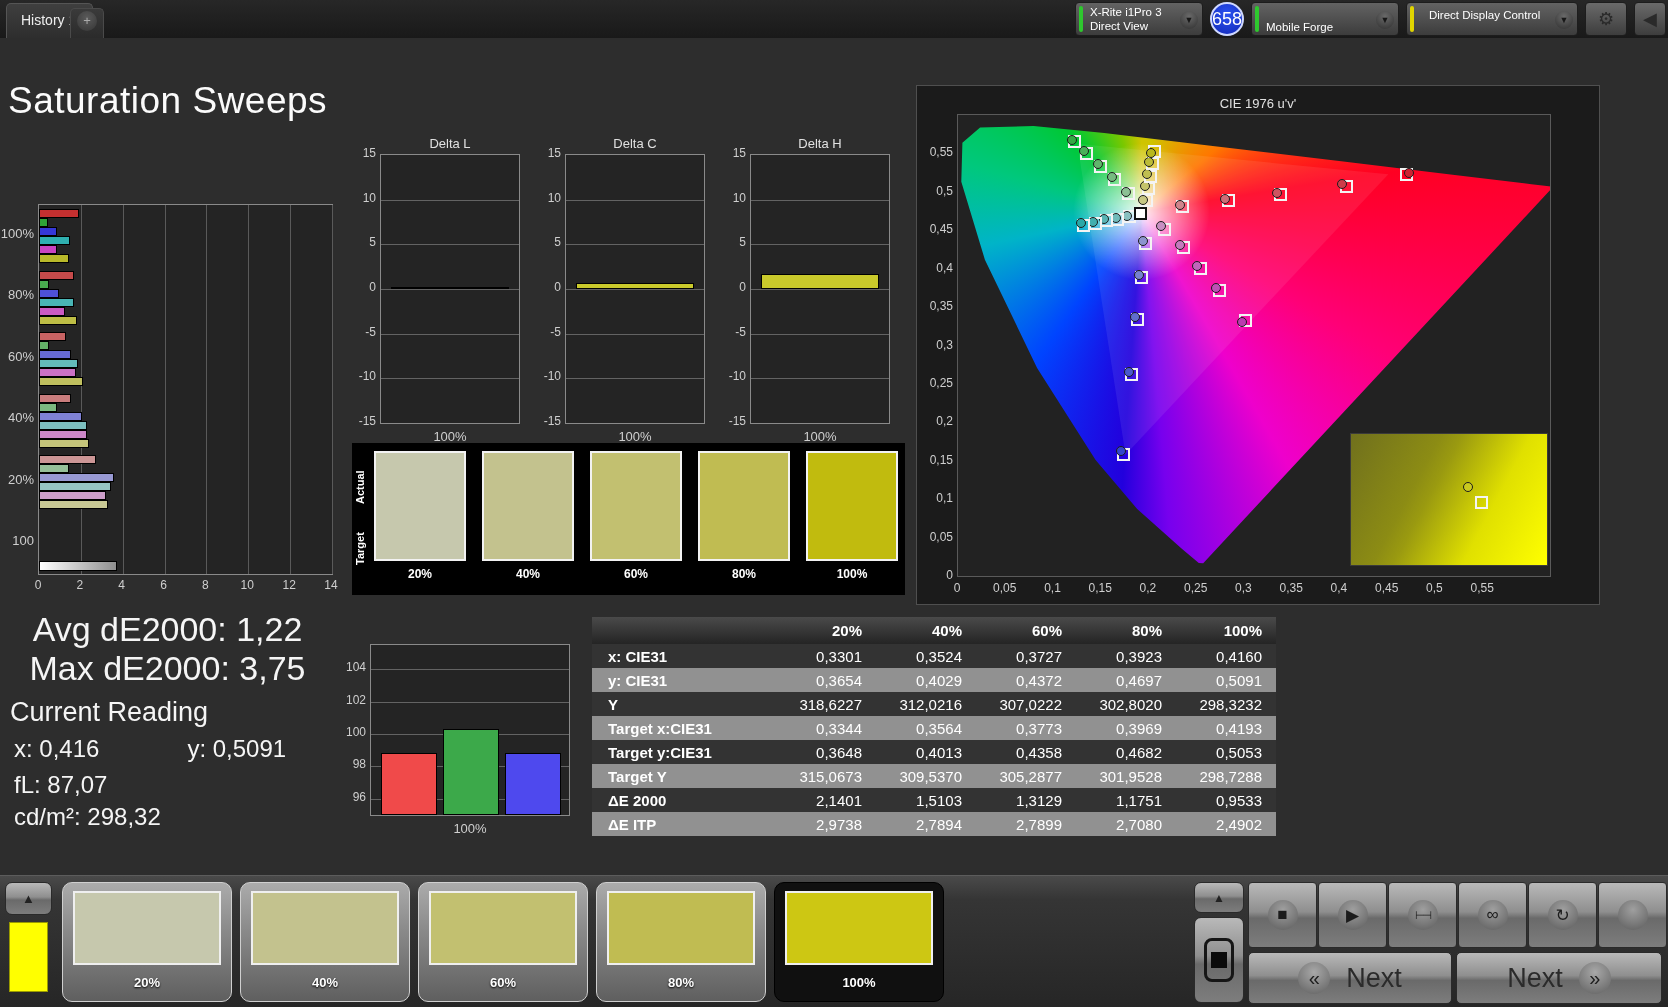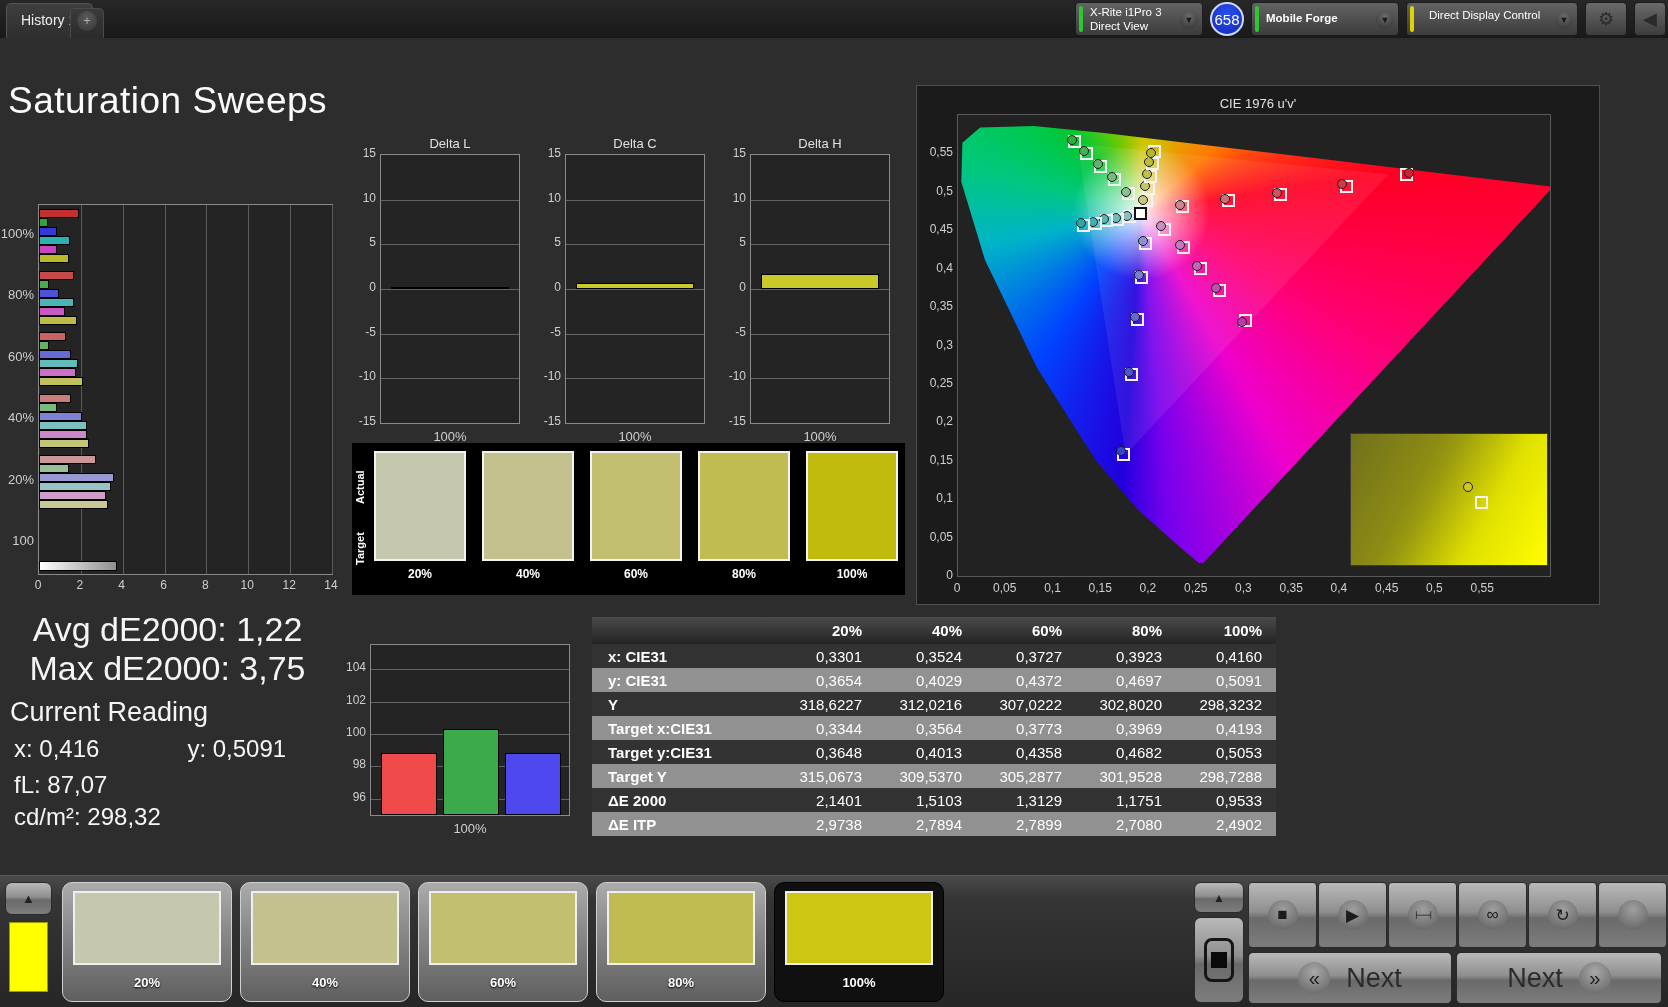--- a/index.html
+++ b/index.html
@@ -20,21 +20,21 @@
   .top-right { position:absolute; right:2px; top:2px; display:flex; gap:7px; align-items:center; }
   .drop-btn { position:relative; height:34px; background:linear-gradient(#636363,#3c3c3c);
     border:1px solid #1d1d1d; border-radius:4px; display:flex; align-items:center;
     padding:2px 26px 2px 10px; }
   .drop-stripe { position:absolute; left:3px; top:3px; bottom:3px; width:4px; border-radius:2px; }
   .drop-text { font-size:11.5px; line-height:1.25; color:#fff; white-space:nowrap; }
   .drop-chev { position:absolute; right:4px; top:8px; width:18px; height:18px; border-radius:50%;
     background:radial-gradient(circle at 50% 30%,#6a6a6a,#2f2f2f); color:#171717; font-size:9px;
     text-align:center; line-height:18px; }
   .badge { width:34px; height:34px; border-radius:50%; background:radial-gradient(circle at 50% 35%,#2a51f0,#1228b8);
-    border:2px solid #cfd8ff; color:#fff; font-size:15px; display:flex; align-items:center; justify-content:center; }
+    border:2px solid #cfd8ff; color:#fff; font-size:18px; display:flex; align-items:center; justify-content:center; }
   .sq-btn { width:42px; height:34px; background:linear-gradient(#6a6a6a,#3d3d3d); border:1px solid #1d1d1d;
     border-radius:4px; color:#2a2a2a; font-size:18px; display:flex; align-items:center; justify-content:center; }
   .sq-btn.small { width:32px; }
 
   
   .page-title { position:absolute; left:8px; top:80px; font-size:37px; font-weight:400; color:#fbfbfb; letter-spacing:0.5px; }
   .avg-block { position:absolute; left:0; top:610px; width:335px; text-align:center; font-size:34px; line-height:39px; color:#f5f5f5; }
   .cur-title { position:absolute; left:10px; top:697px; font-size:27px; color:#f5f5f5; }
   .cur-xy { position:absolute; left:14px; top:735px; font-size:24px; color:#f5f5f5; display:flex; gap:88px; }
   .cur-fl { position:absolute; left:14px; top:771px; font-size:24px; color:#f5f5f5; }
@@ -122,21 +122,21 @@
       <span class="drop-stripe" id="meter-stripe" style="background: rgb(46, 200, 46);"></span>
       <span class="drop-text" style="margin-left:4px;">
         <span>X-Rite i1Pro 3</span><br>
         <span>Direct View</span>
       </span>
       <span class="drop-chev">▼</span>
     </div>
     <div class="badge">658</div>
     <div class="drop-btn" style="width:148px;">
       <span class="drop-stripe" id="source-stripe" style="background: rgb(46, 200, 46);"></span>
-      <span class="drop-text" style="margin-left:4px; align-self:flex-start; margin-top:6px;font-weight:bold;">Mobile Forge</span>
+      <span class="drop-text" style="margin-left:4px; align-self:flex-start; margin-top:15px;">Mobile Forge</span>
       <span class="drop-chev">▼</span>
     </div>
     <div class="drop-btn" style="width:172px;">
       <span class="drop-stripe" id="control-stripe" style="background: rgb(224, 212, 0);"></span>
       <span class="drop-text" style="margin-left:12px; align-self:flex-start; margin-top:3px;">Direct Display Control</span>
       <span class="drop-chev">▼</span>
     </div>
     <div class="sq-btn">
       <span>⚙</span>
     </div>

